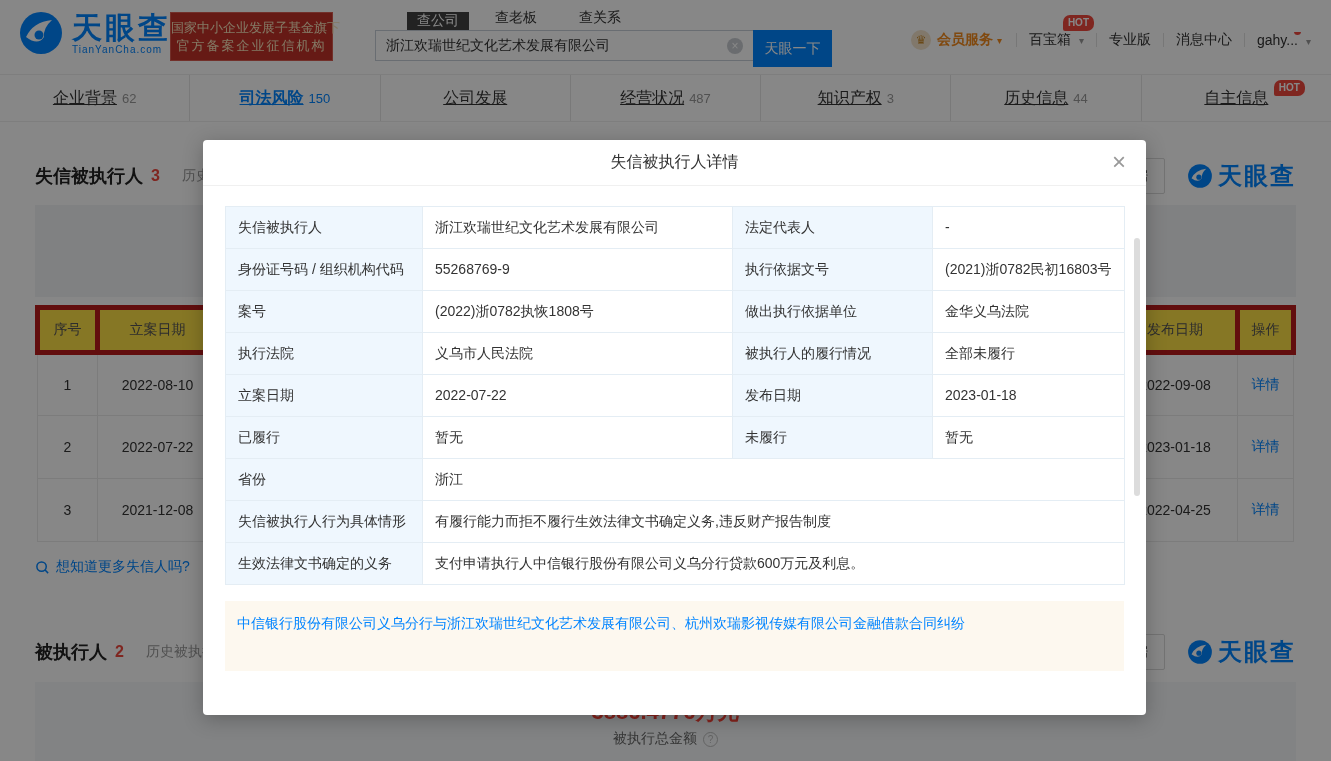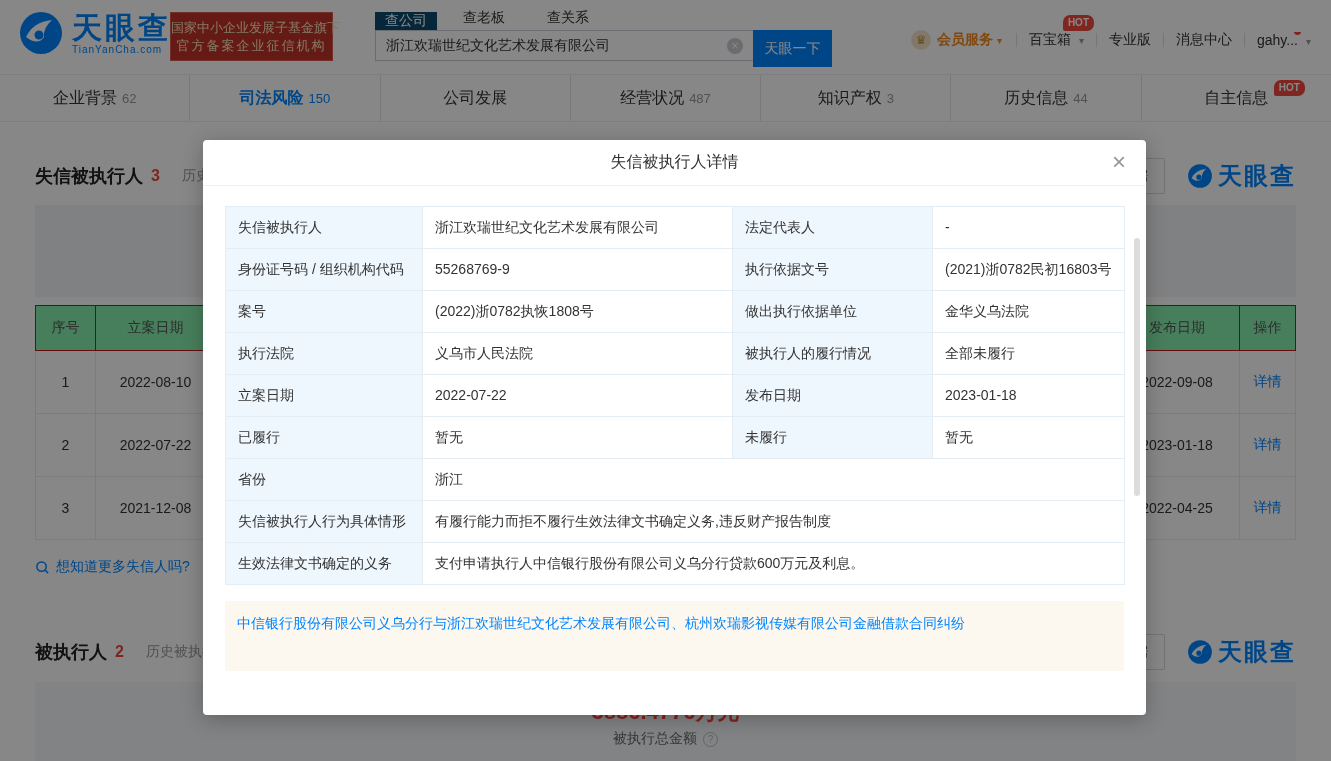--- a/index.html
+++ b/index.html
@@ -13,21 +13,21 @@
   .logo-txt { margin-left:8px; }
   .logo-cn { font-size:30px; font-weight:bold; color:#0084FF; letter-spacing:3px; line-height:32px; }
   .logo-en { font-size:10px; color:#0084FF; letter-spacing:1px; margin-top:0; }
   .gov-badge { position:absolute; left:170px; top:12px; width:163px; height:49px; background:#C03129; border:1px solid #D85B50; color:#F7E3BC; text-align:center; display:flex; flex-direction:column; justify-content:center; gap:3px; }
   .gov-badge div { font-size:13px; line-height:15px; white-space:nowrap; }
   .gov-badge .l2 { letter-spacing:2px; }
 
   .search-block { position:absolute; left:375px; top:5px; }
   .search-tabs { display:flex; align-items:flex-end; height:25px; }
   .st { font-size:14px; color:#333; margin-right:26px; padding:3px 8px; cursor:pointer; }
-  .st.active { background:#0c4a6e; color:#fff; margin-right:18px; padding:0 10px; }
+  .st.active { background:#404040; color:#fff; margin-right:18px; padding:0 10px;margin-left:32px; }
   .search-row { display:flex; margin-top:0; }
   .search-input-wrap { position:relative; width:378px; }
   .search-input-wrap input { width:378px; height:31px; border:1px solid #C6CFD8; border-right:none; padding:0 34px 0 10px; font-size:14px; color:#333; outline:none; font-family:inherit; }
   .clear { position:absolute; right:10px; top:8px; width:16px; height:16px; border-radius:50%; background:#C9CDD2; color:#fff; font-size:12px; line-height:16px; text-align:center; cursor:pointer; }
   .search-btn { width:79px; height:37px; background:#0084FF; color:#fff; border:none; font-size:14px; cursor:pointer; font-family:inherit; }
 
   .topnav { position:absolute; right:12px; top:30px; display:flex; align-items:center; font-size:14px; }
   .navitem { color:#333; cursor:pointer; position:relative; padding:0 12px; white-space:nowrap; }
   .vip { color:#F28A1E; font-weight:bold; cursor:pointer; display:flex; align-items:center; padding:0 14px 0 0; }
   .crown { display:inline-block; width:20px; height:20px; border-radius:50%; background:#F3E3CB; color:#C8882A; font-size:12px; line-height:20px; text-align:center; margin-right:6px; font-weight:normal; }
@@ -35,40 +35,40 @@
   .caret.o { color:#F28A1E; }
   .divider { width:1px; height:14px; background:#E0E0E0; }
   .hot-badge { position:absolute; top:-16px; right:2px; background:#F0483E; color:#fff; font-size:10px; line-height:12px; padding:2px 5px; border-radius:7px 7px 7px 2px; font-weight:bold; }
   .red-dot { position:absolute; top:-4px; right:18px; width:7px; height:7px; border-radius:50%; background:#F0483E; }
   .user { max-width:74px; overflow:hidden; }
 
   
   .tabbar { position:absolute; left:0; top:74px; width:1331px; height:48px; display:flex; background:#fff; border-top:1px solid #EFEFEF; border-bottom:1px solid #EFEFEF; z-index:1; }
   .tab { flex:1; display:flex; align-items:center; justify-content:center; border-left:1px solid #E4E4E4; cursor:pointer; position:relative; }
   .tab:first-child { border-left:none; }
-  .tl { font-size:16px; color:#333; }
+  .tl { font-size:16px; color:#333;text-decoration:underline; }
   .tab.active .tl { color:#0084FF; font-weight:bold; }
   .tc { font-size:13px; color:#999; margin-left:5px; }
   .tab.active .tc { color:#0084FF; }
   .tab .hot-badge { top:5px; right:26px; }
 
   
   .sec-head { position:absolute; left:35px; right:35px; display:flex; align-items:center; }
   .sec-title { font-size:18px; font-weight:bold; color:#222; }
   .sec-count { font-size:16px; font-weight:bold; color:#F0483E; margin-left:8px; }
   .sec-sub { font-size:14px; color:#999; margin-left:22px; }
   .spacer { flex:1; }
   .export-btn { background:#fff; border:1px solid #D9D9D9; border-radius:2px; font-size:13px; color:#333; padding:8px 16px; cursor:pointer; font-family:inherit; }
   .brandmark { display:flex; align-items:center; margin-left:22px; }
   .brandmark b { font-size:24px; color:#0084FF; letter-spacing:2px; margin-left:5px; }
 
   .filter-block { position:absolute; left:35px; top:205px; width:1261px; height:92px; background:#F2F3F5; }
 
   .bg-table { position:absolute; left:35px; top:305px; width:1261px; border-collapse:collapse; table-layout:fixed; background:#fff; }
-  .bg-table th { background:#86efac; height:45px; font-size:14px; color:#555; font-weight:normal; border:1px solid #b91c1c; }
+  .bg-table th { background:#fde047; height:45px; font-size:14px; color:#555; font-weight:normal; border:5px solid #b91c1c; }
   .bg-table td { height:63px; font-size:14px; color:#333; text-align:center; border:1px solid #EBEBEB; }
   .bg-table .detail-link { color:#0084FF; cursor:pointer; text-decoration:none; }
 
   .more-link { position:absolute; left:35px; top:558px; display:flex; align-items:center; font-size:14px; color:#0084FF; cursor:pointer; text-decoration:none; }
   .more-link svg { margin-right:6px; }
 
   .bottom-panel { position:absolute; left:35px; top:682px; width:1261px; height:79px; background:#F6F8FA; text-align:center; }
   .amount { font-size:22px; font-weight:bold; color:#FA4238; margin-top:18px; line-height:24px; }
   .amount-label { font-size:14px; color:#666; margin-top:6px; display:flex; align-items:center; justify-content:center; gap:6px; }
   .q-icon { display:inline-block; width:15px; height:15px; border-radius:50%; border:1px solid #BBB; color:#BBB; font-size:10px; line-height:13px; text-align:center; }

